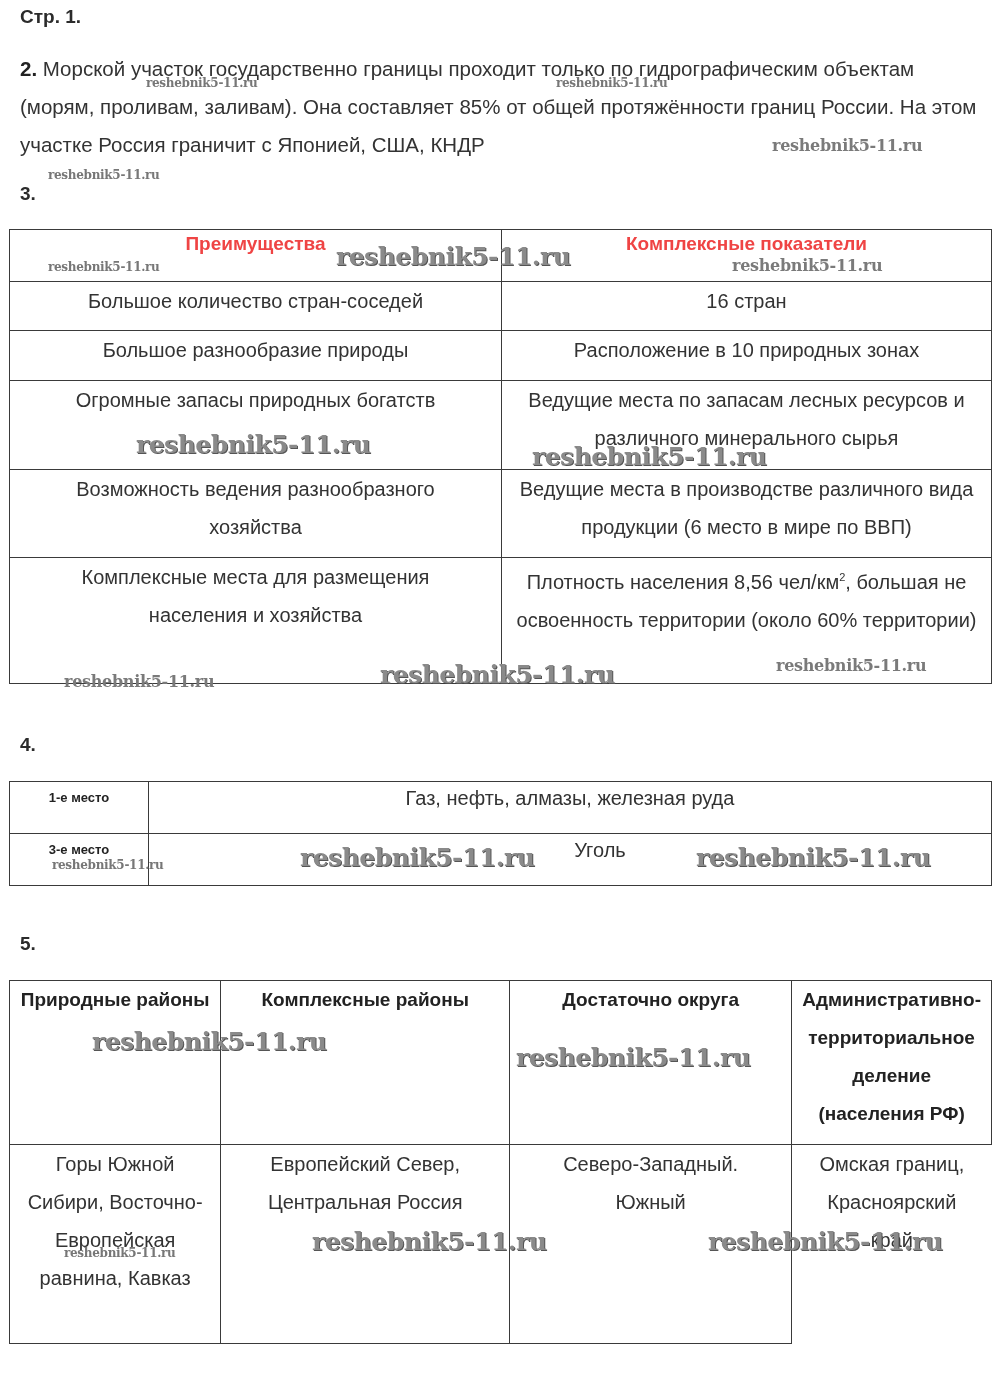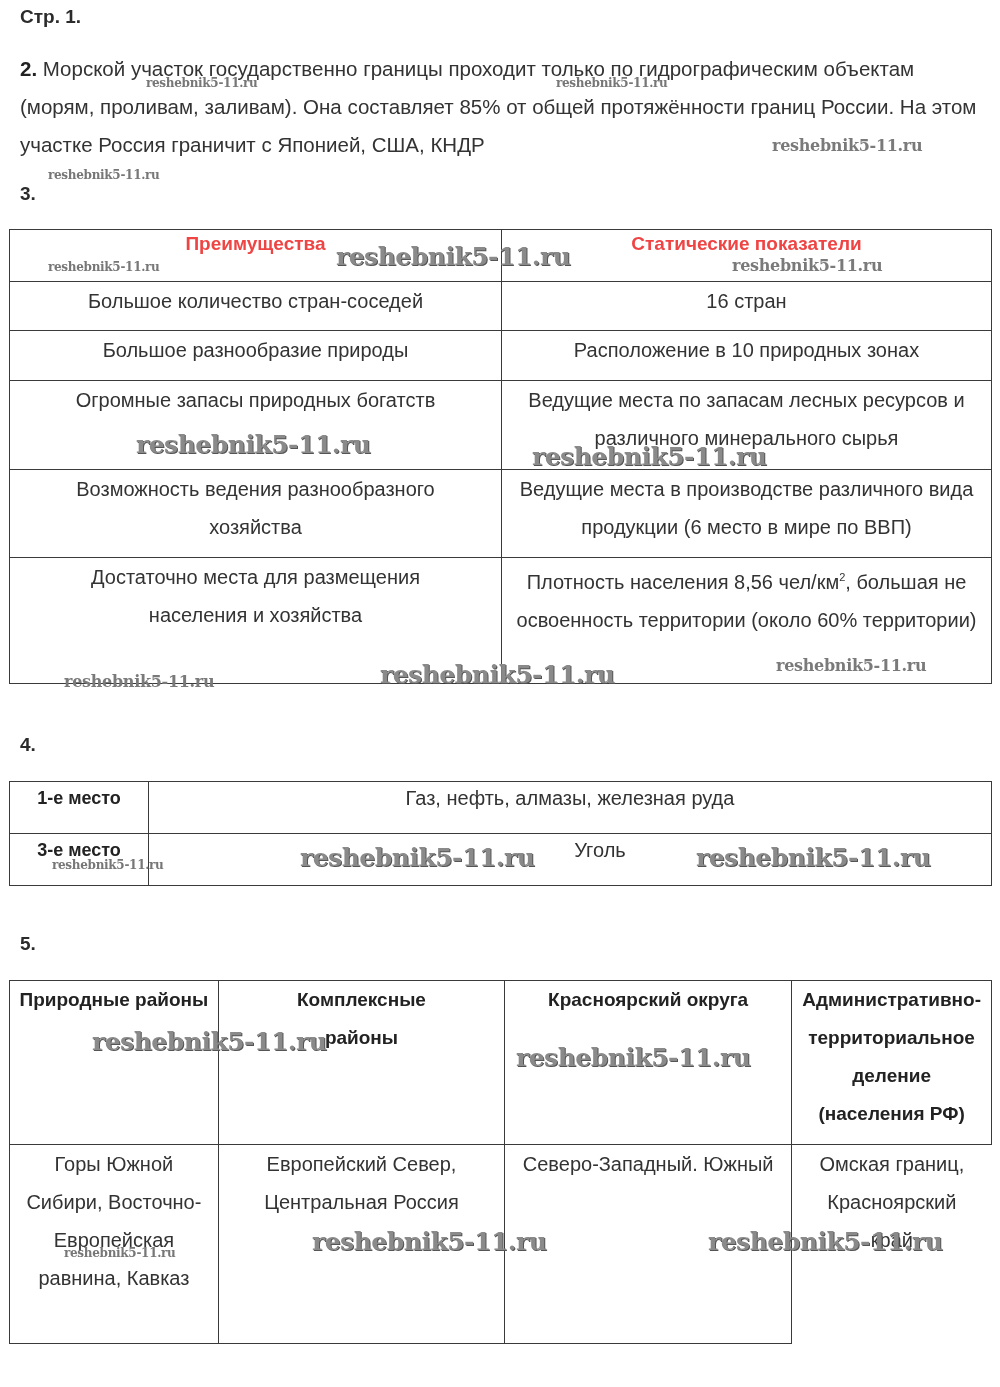--- a/index.html
+++ b/index.html
@@ -18,21 +18,21 @@
 
     
     #t3 { left: 9px; top: 229px; width: 983px; }
     #t3 th { font-size: 19px; font-weight: bold; color: #ef4444; height: 48px; padding-top: 3px; }
     #t3 td { font-size: 20px; line-height: 38px; color: #333; }
     #t3 .c1 { width: 491px; }
 
     
     #t4 { left: 9px; top: 781px; width: 983px; }
     #t4 td { height: 49px; font-size: 20px; line-height: 28px; padding-top: 2px; color: #333; }
-    #t4 .rl { width: 138px; font-weight: bold; font-size: 18px; color: #222; }
+    #t4 .rl { width: 138px; font-weight: bold; font-size: 13px; color: #222; }
 
     
     #t5 { left: 9px; top: 980px; width: 983px; }
     #t5 th { font-size: 19px; font-weight: bold; color: #222; line-height: 38px; height: 163px; padding-top: 0; }
     #t5 td { font-size: 20px; line-height: 38px; height: 198px; color: #333; }
     #t5 .w1 { width: 245px; } #t5 .w2 { width: 245px; } #t5 .w3 { width: 244px; }
     #t5 .last-col-body { border-bottom: none; border-right: none; }
 
     .wm-big {
       position: absolute; font-family: "DejaVu Serif", serif; font-weight: bold;
@@ -58,40 +58,40 @@
   <b>2.</b>
   <span>Морской участок государственно границы проходит только по гидрографическим объектам (морям, проливам, заливам). Она составляет 85% от общей протяжённости границ России. На этом участке Россия граничит с Японией, США, КНДР</span>
 </div>
 
 <div class="abs qnum" style="left:20px; top:183px;">3.</div>
 
 <table id="t3">
   <tbody>
       <tr>
     <th class="c1">Преимущества</th>
-    <th>Статические показатели</th>
+    <th>Комплексные показатели</th>
   </tr>
   <tr style="height:49px;">
     <td>Большое количество стран-соседей</td>
     <td>16 стран</td>
   </tr>
   <tr style="height:50px;margin-top:8px;">
     <td>Большое разнообразие природы</td>
     <td>Расположение в 10 природных зонах</td>
   </tr>
   <tr style="height:89px;">
     <td>Огромные запасы природных богатств</td>
     <td style="padding:0 6px;">Ведущие места по запасам лесных ресурсов и различного минерального сырья</td>
   </tr>
   <tr style="height:88px;">
     <td style="padding:0 30px;">Возможность ведения разнообразного хозяйства</td>
     <td style="padding:0 10px;">Ведущие места в производстве различного вида продукции (6 место в мире по ВВП)</td>
   </tr>
   <tr style="height:126px;">
-    <td style="padding:0 50px;">Достаточно места для размещения населения и хозяйства</td>
+    <td style="padding:0 50px;">Комплексные места для размещения населения и хозяйства</td>
     <td style="padding:0 6px;">
       <span>Плотность населения 8,56 чел/км</span><sup>2</sup><span>, большая не освоенность территории (около 60% территории)</span>
     </td>
   </tr>
 </tbody>
   </table>
 
 <div class="abs qnum" style="left:20px; top:734px;">4.</div>
 
 <table id="t4">
@@ -107,21 +107,21 @@
 </tbody>
   </table>
 
 <div class="abs qnum" style="left:20px; top:933px;">5.</div>
 
 <table id="t5">
   <tbody>
       <tr>
     <th class="w1">Природные районы</th>
     <th class="w2" style="padding:0 40px;">Комплексные районы</th>
-    <th class="w3" style="padding:0 40px;">Красноярский округа</th>
+    <th class="w3" style="padding:0 40px;">Достаточно округа</th>
     <th style="padding:0 10px;">Административно-территориальное деление (населения РФ)</th>
   </tr>
   <tr>
     <td style="padding:0 8px;">Горы Южной Сибири, Восточно-Европейская равнина, Кавказ</td>
     <td style="padding:0 10px;">Европейский Север, Центральная Россия</td>
     <td style="padding:0 16px;">Северо-Западный. Южный</td>
     <td class="last-col-body" style="padding:0 12px;">Омская границ, Красноярский край</td>
   </tr>
 </tbody>
   </table>

